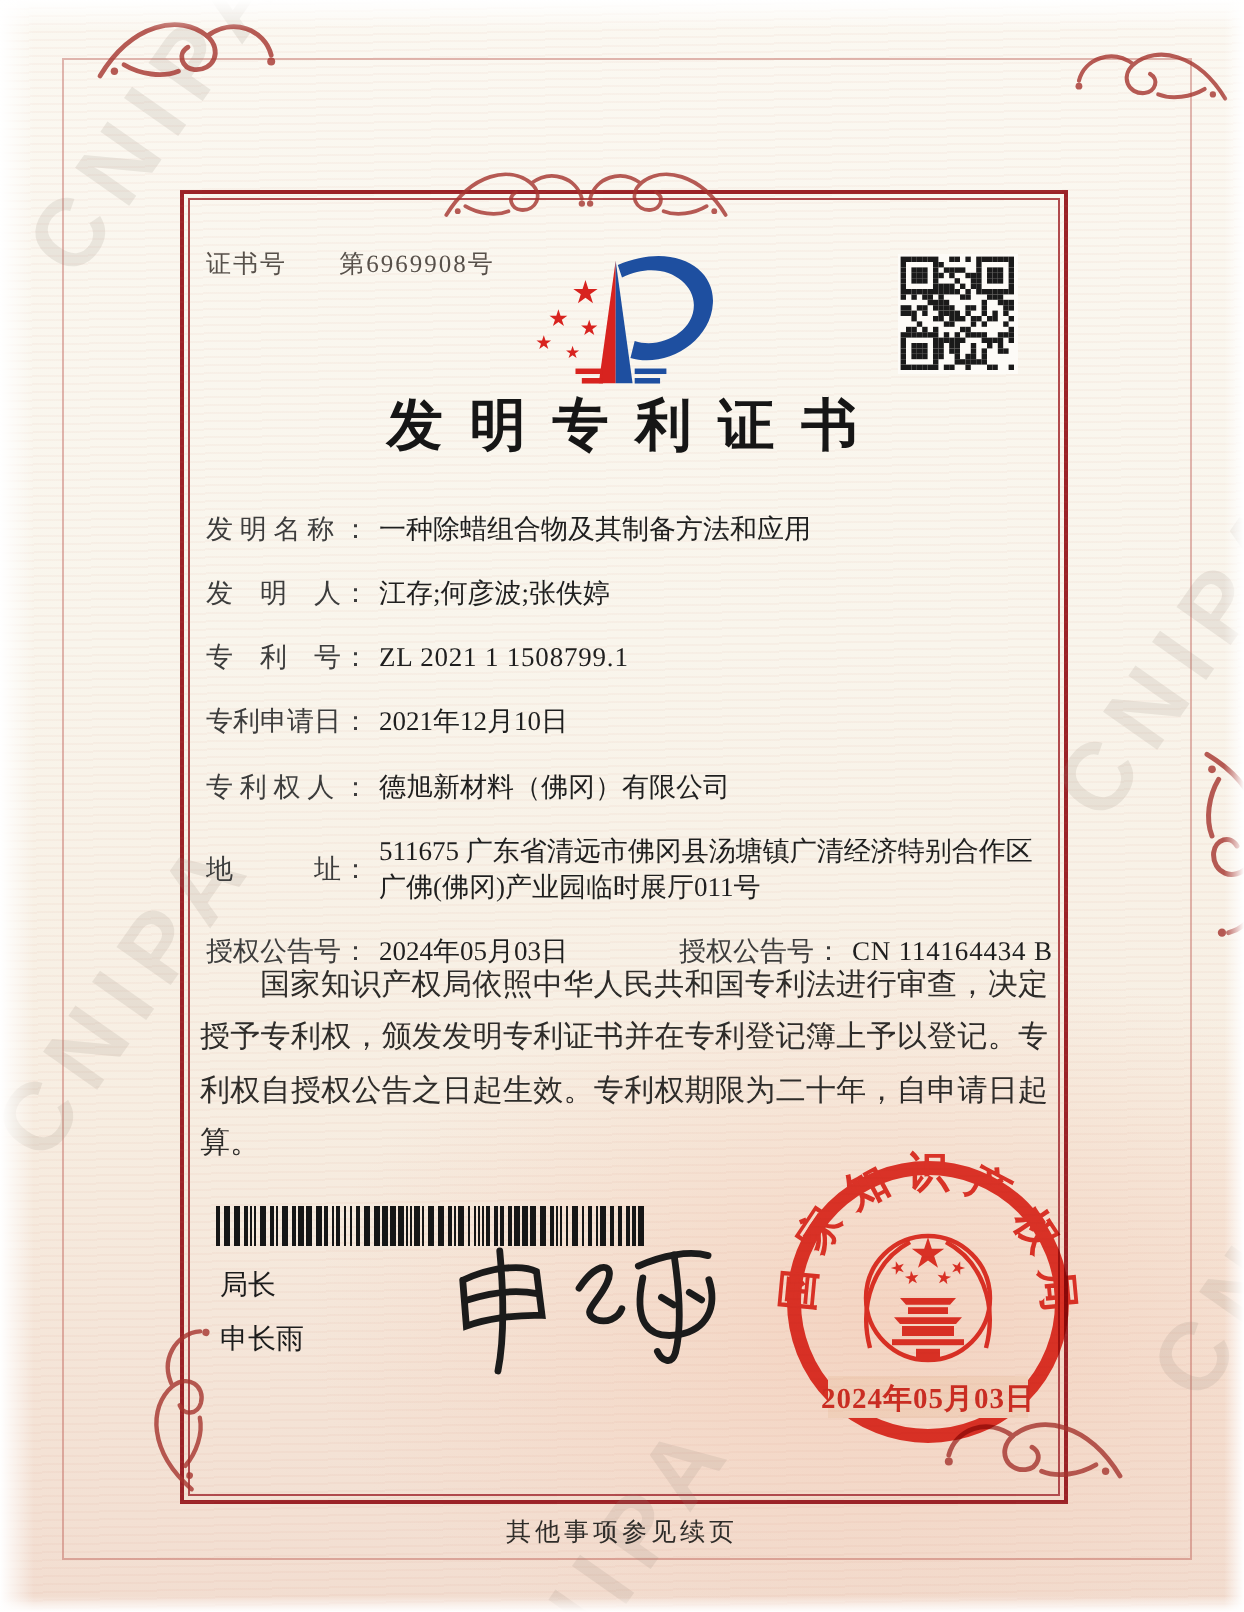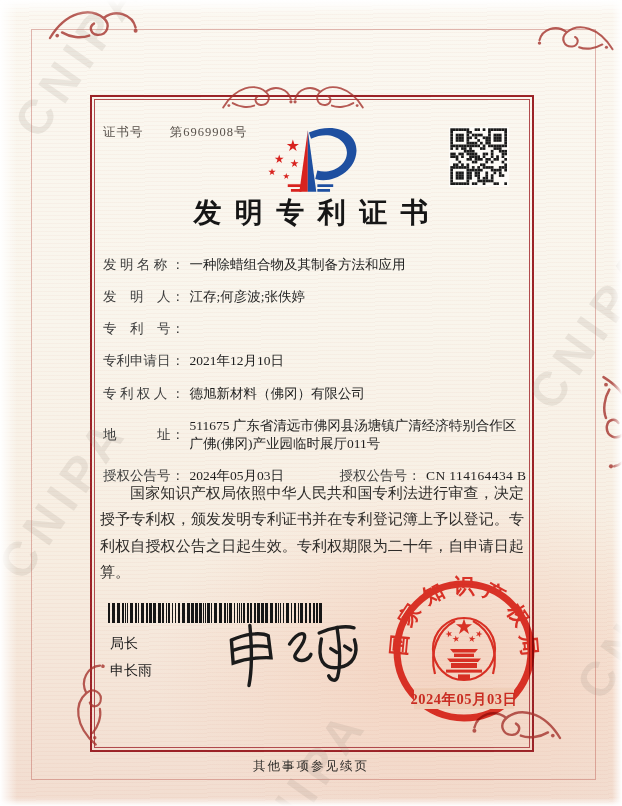--- a/index.html
+++ b/index.html
@@ -374,20 +374,21 @@
       <span class="val">一种除蜡组合物及其制备方法和应用</span>
     </div>
     <div class="row">
       <span class="lbl">发　明　人</span>
         <span class="colon">：</span>
       <span class="val">江存;何彦波;张佚婷</span>
     </div>
     <div class="row">
       <span class="lbl">专　利　号</span>
         <span class="colon">：</span>
+      <span class="val num">ZL 2021 1 1508799.1</span>
     </div>
     <div class="row">
       <span class="lbl">专利申请日</span>
         <span class="colon">：</span>
       <span class="val">2021年12月10日</span>
     </div>
     <div class="row">
       <span class="lbl">专 利 权 人</span>
         <span class="colon">：</span>
       <span class="val">德旭新材料（佛冈）有限公司</span>

